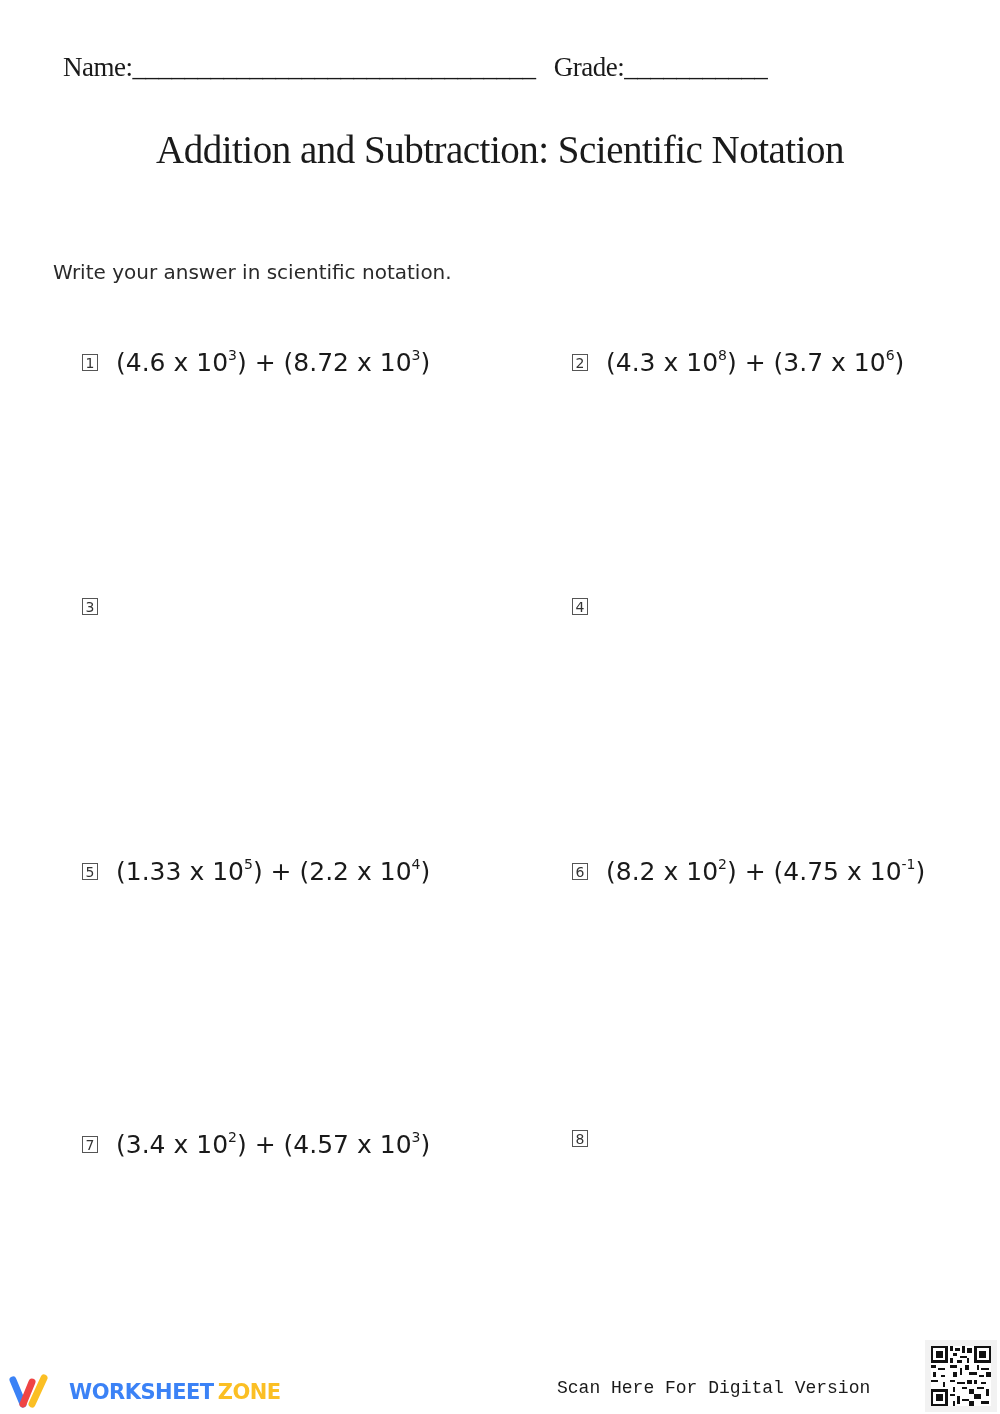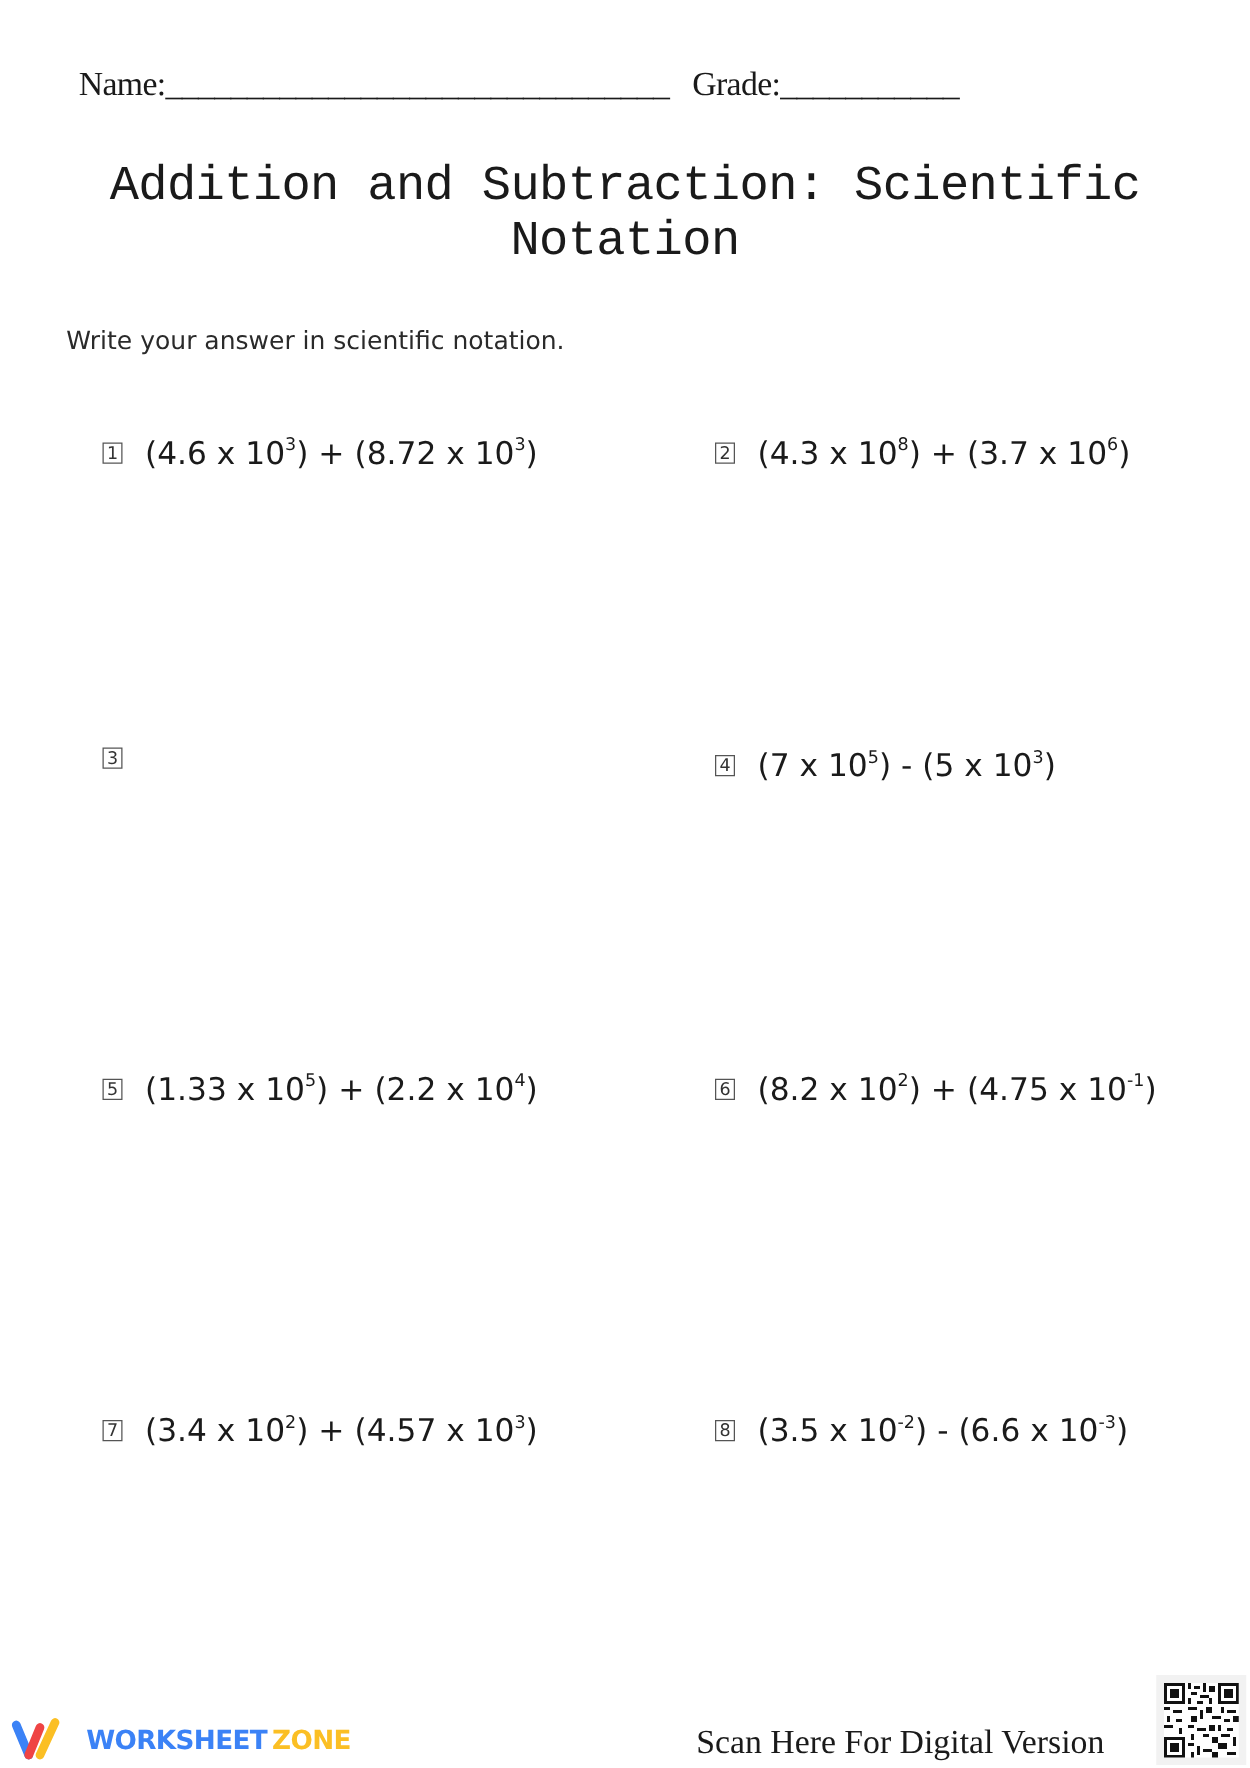--- a/index.html
+++ b/index.html
@@ -28,21 +28,21 @@
     .header-line .grade {
       margin-left: 12px;
     }
     .title {
       position: absolute;
       top: 127px;
       left: 0;
       width: 1000px;
       text-align: center;
       font-size: 39px;
-      font-family: Liberation Mono, monospace;
+      font-family: Liberation Serif, serif;
       color: #1a1a1a;
       letter-spacing: -0.5px;
     }
     .instructions {
       position: absolute;
       top: 260px;
       left: 53px;
       font-size: 20px;
       font-family: "DejaVu Sans", sans-serif;
       color: #2a2a2a;
@@ -91,22 +91,22 @@
       font-weight: bold;
       font-size: 21px;
       letter-spacing: -0.5px;
     }
     .logo-text .w { color: #3b82f6; margin-left: 13px; }
     .logo-text .z { color: #fbbf24; margin-left: 4px; }
     .scan-text {
       position: absolute;
       top: 1378px;
       left: 557px;
-      font-size: 27px;
-      font-family: Liberation Serif, serif;
+      font-size: 18px;
+      font-family: Liberation Mono, monospace;
       color: #1a1a1a;
       white-space: nowrap;
     }
     .qr {
       position: absolute;
       top: 1340px;
       left: 925px;
       width: 72px;
       height: 72px;
       background: #f2f2f2;
@@ -146,25 +146,20 @@
     <span>(</span><span>3.7</span><span> x </span><span>10</span><sup>6</sup><span>)</span>
   </span>
 </div>
 
 <div class="problem" style="top:598px; left:82px;">
   <span class="num-box">3</span>
 </div>
 
 <div class="problem" style="top:598px; left:572px;">
   <span class="num-box">4</span>
-  <span class="expr">
-    <span>(</span><span>7</span><span> x </span><span>10</span><sup>5</sup><span>)</span>
-    <span>-</span>
-    <span>(</span><span>5</span><span> x </span><span>10</span><sup>3</sup><span>)</span>
-  </span>
 </div>
 
 <div class="problem" style="top:857px; left:82px;">
   <span class="num-box">5</span>
   <span class="expr">
     <span>(</span><span>1.33</span><span> x </span><span>10</span><sup>5</sup><span>)</span>
     <span>+</span>
     <span>(</span><span>2.2</span><span> x </span><span>10</span><sup>4</sup><span>)</span>
   </span>
 </div>
@@ -182,25 +177,20 @@
   <span class="num-box">7</span>
   <span class="expr">
     <span>(</span><span>3.4</span><span> x </span><span>10</span><sup>2</sup><span>)</span>
     <span>+</span>
     <span>(</span><span>4.57</span><span> x </span><span>10</span><sup>3</sup><span>)</span>
   </span>
 </div>
 
 <div class="problem" style="top:1130px; left:572px;">
   <span class="num-box">8</span>
-  <span class="expr">
-    <span>(</span><span>3.5</span><span> x </span><span>10</span><sup>-2</sup><span>)</span>
-    <span>-</span>
-    <span>(</span><span>6.6</span><span> x </span><span>10</span><sup>-3</sup><span>)</span>
-  </span>
 </div>
 
 <div class="footer-logo">
   <svg class="logo-mark" viewBox="0 0 42 36">
     <line x1="5" y1="6" x2="15" y2="30" stroke="#3b82f6" stroke-width="7" stroke-linecap="round"></line>
     <line x1="15" y1="30" x2="24" y2="8" stroke="#ef4444" stroke-width="7" stroke-linecap="round"></line>
     <line x1="24" y1="30" x2="36" y2="4" stroke="#fbbf24" stroke-width="7" stroke-linecap="round"></line>
   </svg>
   <span class="logo-text">
     <span class="w">WORKSHEET</span><span class="z">ZONE</span>

